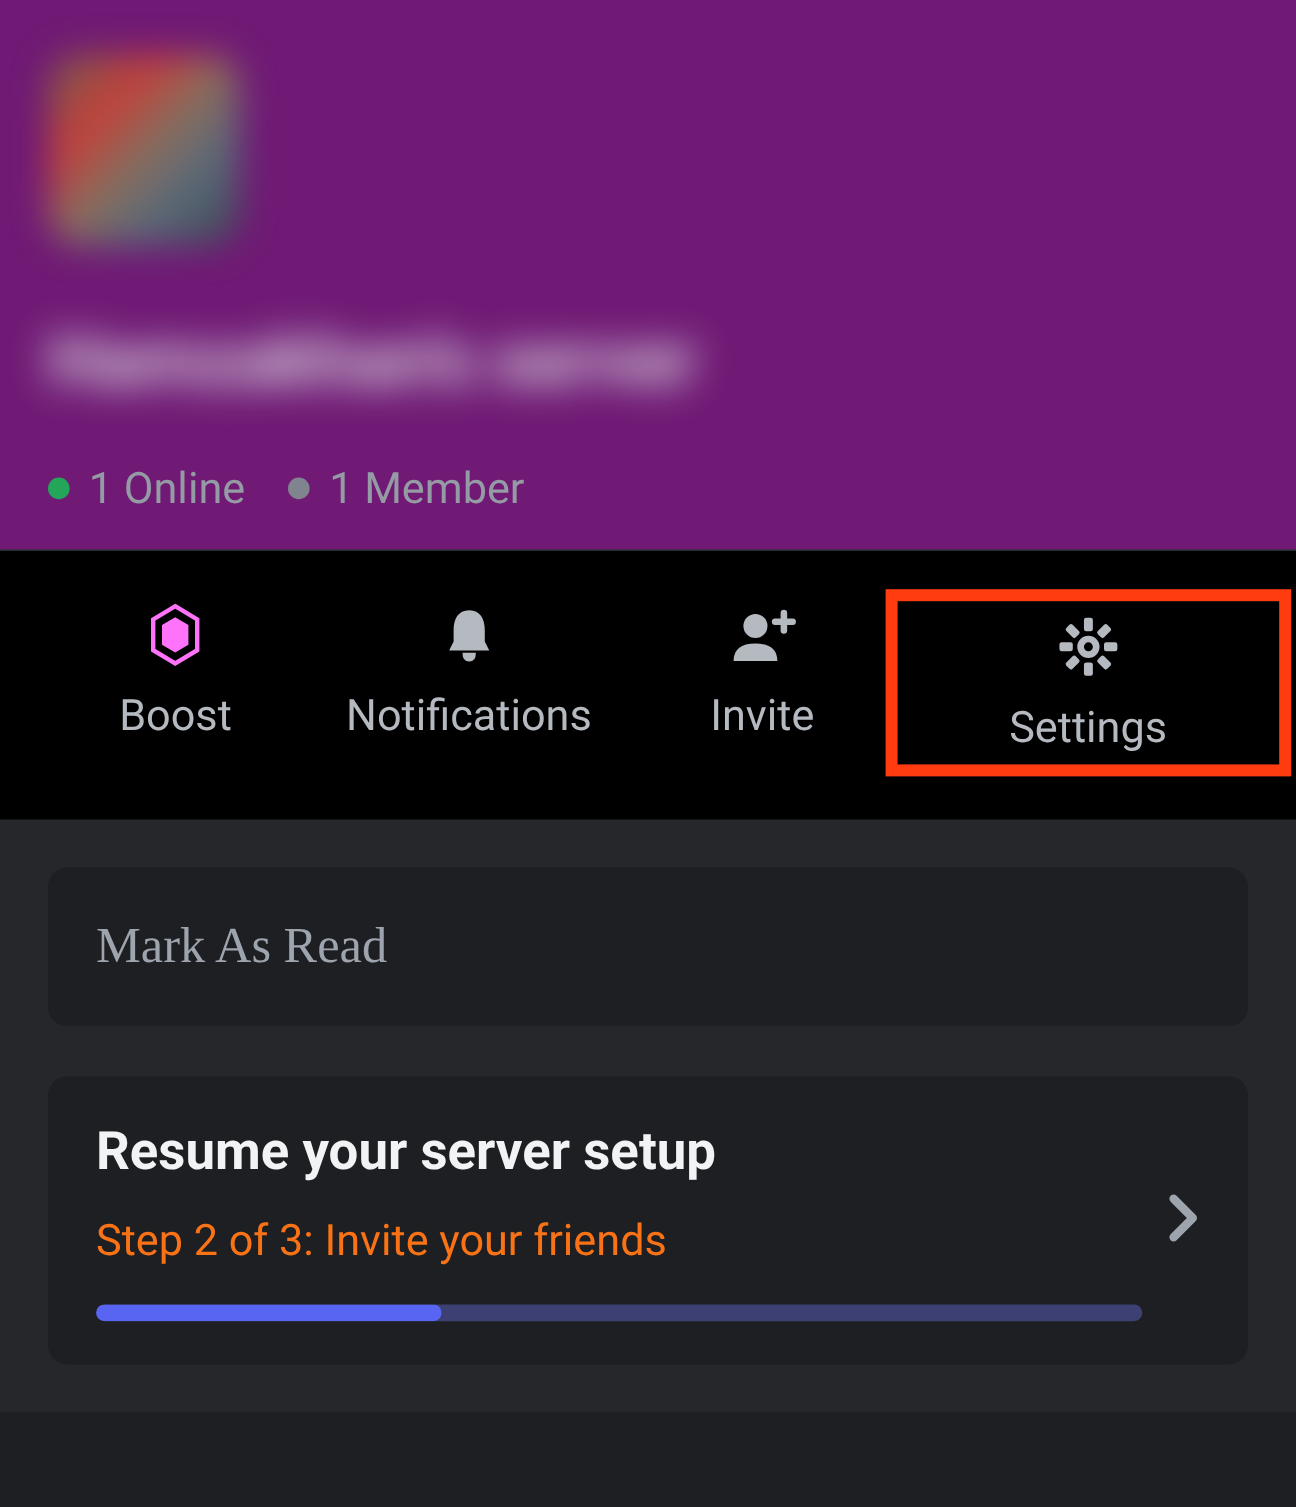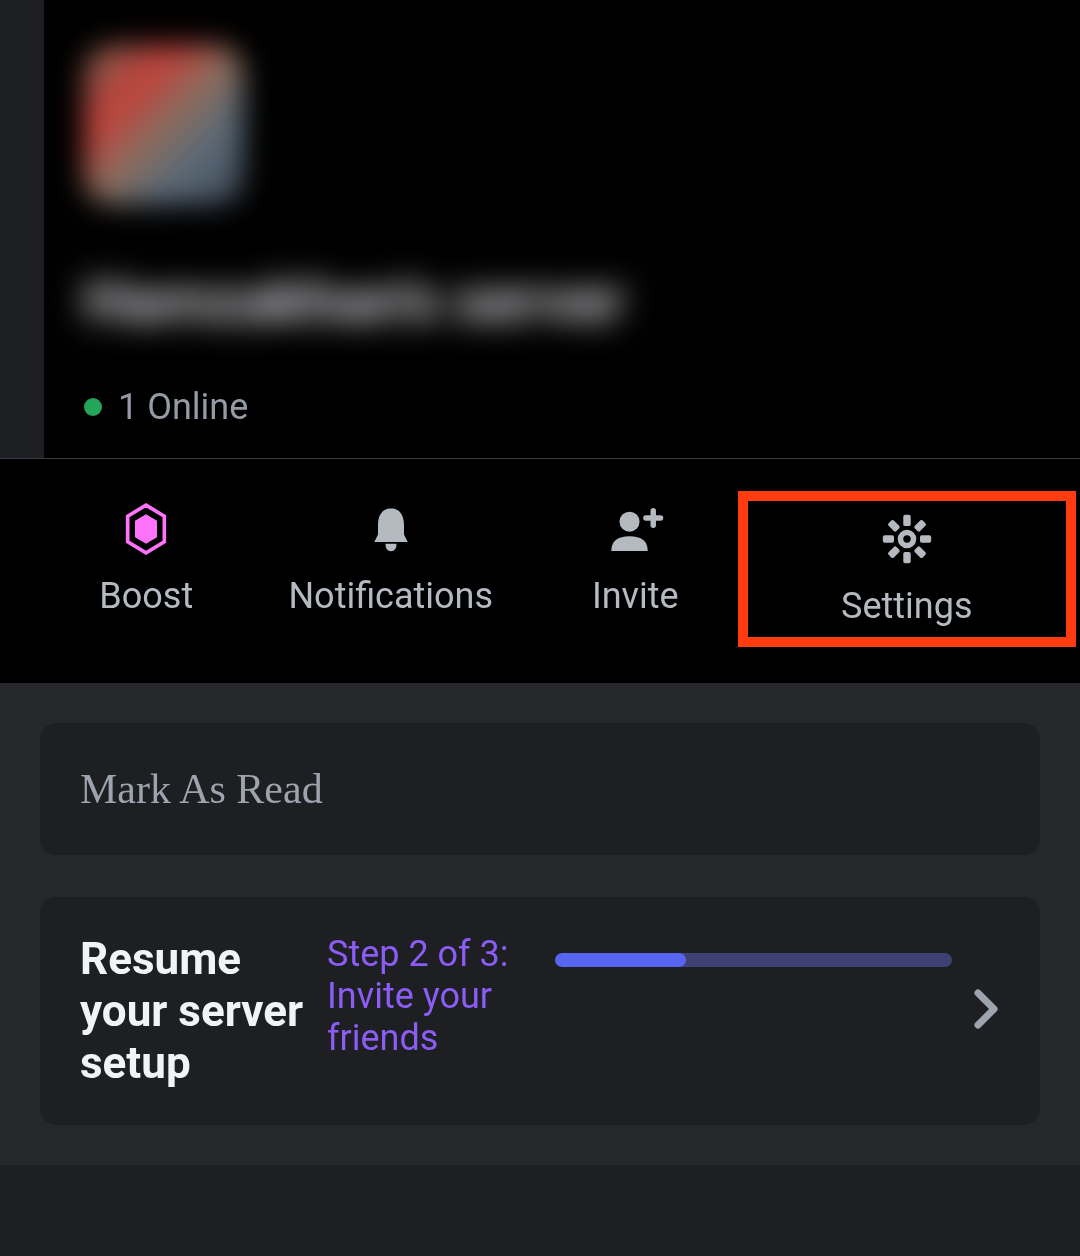--- a/index.html
+++ b/index.html
@@ -9,23 +9,22 @@
     }
     body {
       width: 1080px;
       height: 1256px;
       background: #1e1f22;
       font-family: -apple-system, BlinkMacSystemFont, "Segoe UI", Roboto, sans-serif;
       color: #b5bac1;
       overflow: hidden;
     }
     .header-section {
-      background: #000000;
+      background: #701a75;
       padding: 35px 40px 30px 40px;
-      margin-left: 44px;
     }
     .server-icon {
       width: 160px;
       height: 160px;
       border-radius: 28px;
       background: linear-gradient(135deg, #6b5f4f 0%, #c4403a 30%, #8a6d5c 50%, #5b6a78 70%, #3b4552 100%);
       filter: blur(14px);
       margin-bottom: 60px;
       margin-top: 10px;
     }
@@ -114,32 +113,32 @@
 
     .resume-card {
       display: flex;
       align-items: center;
       gap: 20px;
       padding: 36px 40px 36px 40px;
     }
     .resume-content {
       flex: 1;
       display: flex;
-      flex-direction: row;
+      flex-direction: column;
       gap: 12px;
     }
     .resume-title {
       font-size: 44px;
       font-weight: 700;
       color: #f2f3f5;
     }
     .resume-sub {
       font-size: 36px;
-      color: #8b5cf6;
-      margin-top: 0;
+      color: #f97316;
+      margin-top: 16px;
     }
     .chevron {
       color: #9ea4ad;
     }
     .progress-bar {
       margin-top: 20px;
       width: 100%;
       height: 14px;
       background: #3c4072;
       border-radius: 10px;
@@ -154,20 +153,24 @@
 </head>
 <body>
 
 <div class="header-section">
   <div class="server-icon"></div>
   <div class="server-name">Hamzakhan's server</div>
   <div class="stats-row">
     <div class="stat">
       <span class="dot dot-green"></span>
       <span>1 Online</span>
+    </div>
+    <div class="stat">
+      <span class="dot dot-grey"></span>
+      <span>1 Member</span>
     </div>
   </div>
 </div>
 
 <div class="divider-line"></div>
 
 <div class="actions-row">
 
   <div class="action-item">
     <div class="action-icon-wrap">

